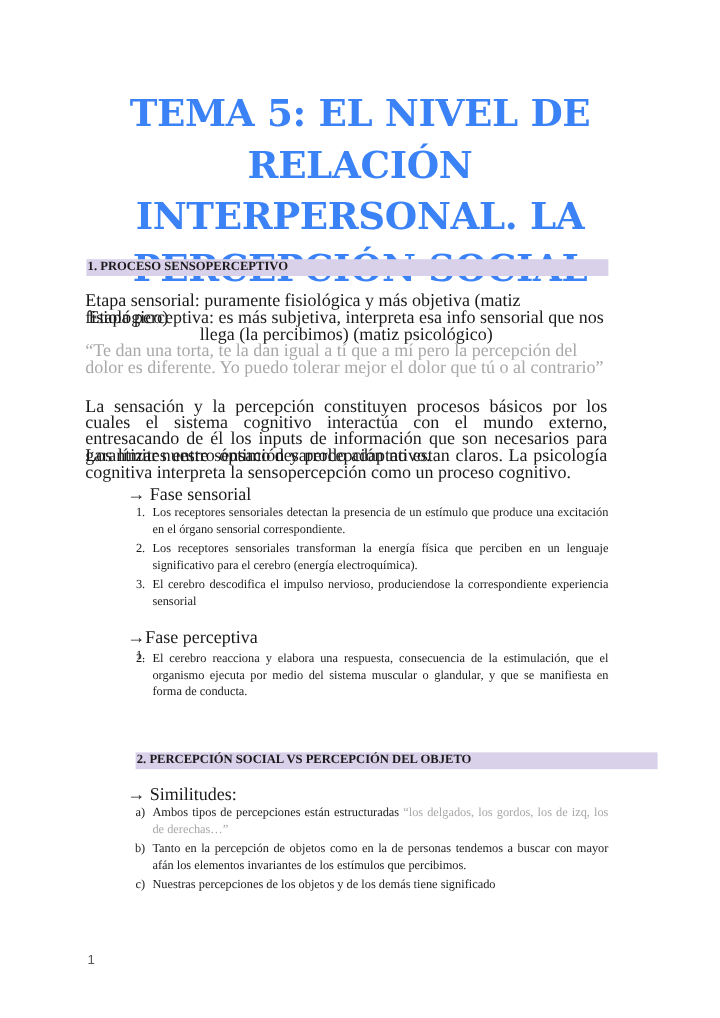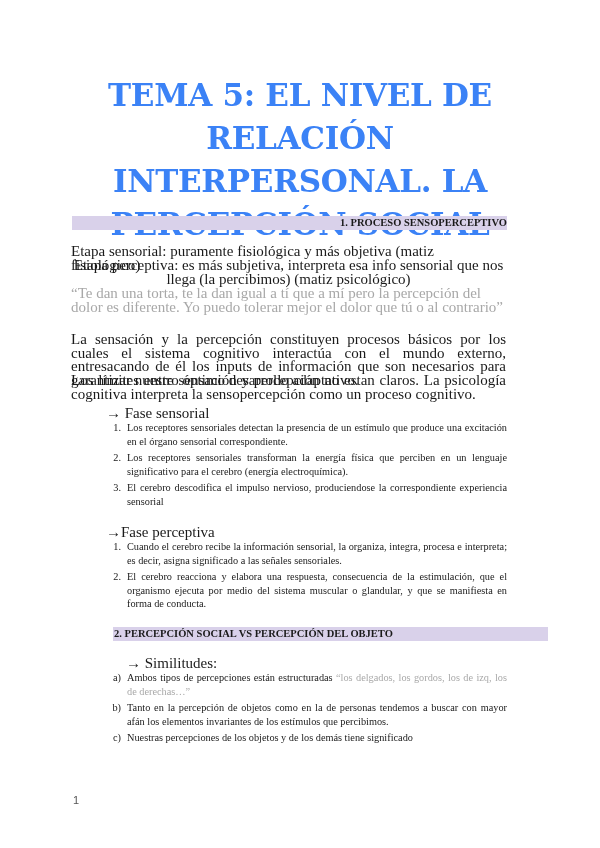--- a/index.html
+++ b/index.html
@@ -108,21 +108,21 @@
 <body>
 
 <div class="page">
 
   <h1 class="title">
     <span>TEMA 5: EL NIVEL DE RELACIÓN</span><br>
     <span>INTERPERSONAL. LA</span><br>
     <span>PERCEPCIÓN SOCIAL</span>
   </h1>
 
-  <div class="section-header" style="top:216px;text-align:right;">1. PROCESO SENSOPERCEPTIVO</div>
+  <div class="section-header" style="top:216px;">1. PROCESO SENSOPERCEPTIVO</div>
 
   <p class="para" style="top:231px;">Etapa sensorial: puramente fisiológica y más objetiva (matiz fisiológico)</p>
   <p class="para" style="top:245px;text-align:center;">Etapa perceptiva: es más subjetiva, interpreta esa info sensorial que nos llega (la percibimos) (matiz psicológico)</p>
   <p class="para quote" style="top:273px;">“Te dan una torta, te la dan igual a tí que a mí pero la percepción del dolor es diferente. Yo puedo tolerar mejor el dolor que tú o al contrario”</p>
 
   <p class="para justify" style="top:319px;">La sensación y la percepción constituyen procesos básicos por los cuales el sistema cognitivo interactúa con el mundo externo, entresacando de él los inputs de información que son necesarios para garantizar nuestro óptimo desarrollo adaptativo.</p>
   <p class="para justify" style="top:360px;">Los límites entre sensación y percepción no estan claros. La psicología cognitiva interpreta la sensopercepción como un proceso cognitivo.</p>
 
   <div class="arrow-head" style="top:407px;">→ Fase sensorial</div>
   <ol class="list numbered" style="top:421px;">
@@ -137,31 +137,30 @@
     <li>
       <span class="marker">3.</span>
       <span>El cerebro descodifica el impulso nervioso, produciendose la correspondiente experiencia sensorial</span>
     </li>
   </ol>
 
   <div class="arrow-head" style="top:526px;">→Fase perceptiva</div>
   <ol class="list numbered" style="top:540px;">
     <li>
       <span class="marker">1.</span>
-      <span>Cuando el cerebro recibe la información sensorial, la organiza, integra, procesa e interpreta; es decir, asigna significado a las señales sensoriales.</span>
     </li>
     <li>
       <span class="marker">2.</span>
       <span>El cerebro reacciona y elabora una respuesta, consecuencia de la estimulación, que el organismo ejecuta por medio del sistema muscular o glandular, y que se manifiesta en forma de conducta.</span>
     </li>
   </ol>
 
   <div class="section-header" style="top:627px;margin-left:41px;">2. PERCEPCIÓN SOCIAL VS PERCEPCIÓN DEL OBJETO</div>
 
-  <div class="arrow-head" style="top:657px;margin-left:20px;">→ Similitudes:</div>
+  <div class="arrow-head" style="top:657px;">→ Similitudes:</div>
   <ol class="list" style="top:671px;">
     <li>
       <span class="marker">a)</span>
       <span>Ambos tipos de percepciones están estructuradas </span><span class="quote">“los delgados, los gordos, los de izq, los de derechas…”</span>
     </li>
     <li>
       <span class="marker">b)</span>
       <span>Tanto en la percepción de objetos como en la de personas tendemos a buscar con mayor afán los elementos invariantes de los estímulos que percibimos.</span>
     </li>
     <li>

